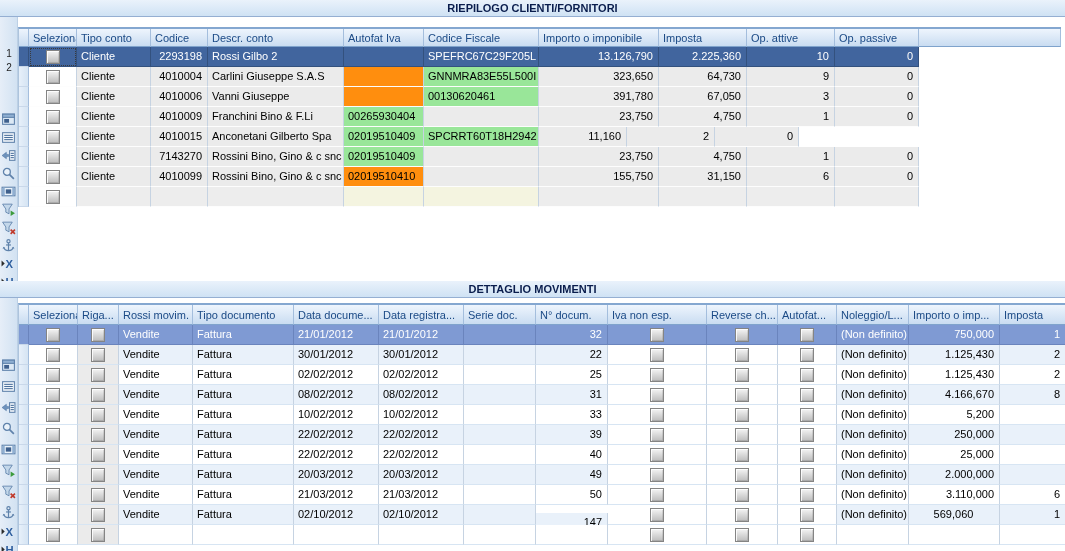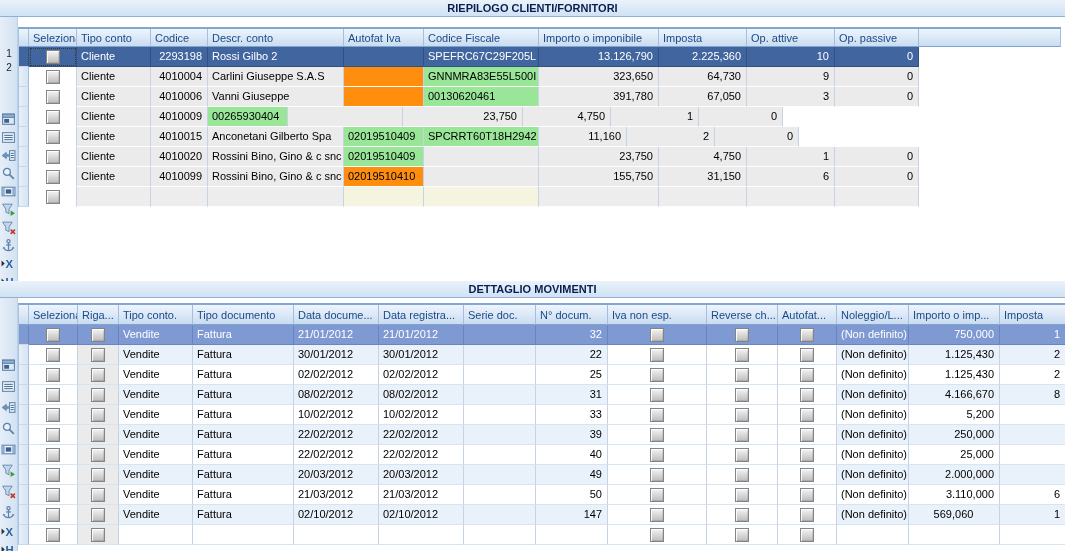--- a/index.html
+++ b/index.html
@@ -176,20 +176,21 @@
         <div class="dcell r" style="width: 120px;">391,780</div>
         <div class="dcell r" style="width: 88px;">67,050</div>
         <div class="dcell r" style="width: 88px;">3</div>
         <div class="dcell r" style="width: 84px;">0</div>
       </div>
       <div class="drow">
         <div class="dcell ind" style="width: 10px;"></div>
         <div class="dcell cbcell" style="width: 48px;"><span class="cb"></span></div>
         <div class="dcell" style="width: 74px;">Cliente</div>
         <div class="dcell r" style="width: 57px;">4010009</div>
+        <div class="dcell" style="width: 136px;">Franchini Bino &amp; F.Li</div>
         <div class="dcell cell-green" style="width: 80px;">00265930404</div>
         <div class="dcell" style="width: 115px;"></div>
         <div class="dcell r" style="width: 120px;">23,750</div>
         <div class="dcell r" style="width: 88px;">4,750</div>
         <div class="dcell r" style="width: 88px;">1</div>
         <div class="dcell r" style="width: 84px;">0</div>
       </div>
       <div class="drow">
         <div class="dcell ind" style="width: 10px;"></div>
         <div class="dcell cbcell" style="width: 48px;"><span class="cb"></span></div>
@@ -199,21 +200,21 @@
         <div class="dcell cell-green" style="width: 80px;">02019510409</div>
         <div class="dcell cell-green" style="width: 115px;">SPCRRT60T18H2942</div>
         <div class="dcell r" style="width: 88px;">11,160</div>
         <div class="dcell r" style="width: 88px;">2</div>
         <div class="dcell r" style="width: 84px;">0</div>
       </div>
       <div class="drow">
         <div class="dcell ind" style="width: 10px;"></div>
         <div class="dcell cbcell" style="width: 48px;"><span class="cb"></span></div>
         <div class="dcell" style="width: 74px;">Cliente</div>
-        <div class="dcell r" style="width: 57px;">4010020</div>
+        <div class="dcell r" style="width: 57px;">7143270</div>
         <div class="dcell" style="width: 136px;">Rossini Bino, Gino  &amp; c snc</div>
         <div class="dcell cell-green" style="width: 80px;">02019510409</div>
         <div class="dcell" style="width: 115px;"></div>
         <div class="dcell r" style="width: 120px;">23,750</div>
         <div class="dcell r" style="width: 88px;">4,750</div>
         <div class="dcell r" style="width: 88px;">1</div>
         <div class="dcell r" style="width: 84px;">0</div>
       </div>
       <div class="drow">
         <div class="dcell ind" style="width: 10px;"></div>
@@ -315,21 +316,21 @@
           <path d="M0.5,4.2 l3,2.8 -3,2.8 Z" fill="#2b2b2b"></path>
           <text x="4.2" y="11" font-size="10.5" font-weight="bold" fill="#2e5e9e" font-family="Liberation Sans,sans-serif">H</text>
         </svg>
       </div>
     </div>
   <div class="grid g2" style="top:303px" id="grid2">
       <div class="hrow">
         <div class="hcell" style="width: 10px;"></div>
         <div class="hcell" style="width: 49px;">Seleziona</div>
         <div class="hcell" style="width: 41px;">Riga...</div>
-        <div class="hcell" style="width: 74px;">Tipo conto.</div>
+        <div class="hcell" style="width: 74px;">Rossi movim.</div>
         <div class="hcell" style="width: 101px;">Tipo documento</div>
         <div class="hcell" style="width: 85px;">Data docume...</div>
         <div class="hcell" style="width: 85px;">Data registra...</div>
         <div class="hcell" style="width: 72px;">Serie doc.</div>
         <div class="hcell" style="width: 72px;">N° docum.</div>
         <div class="hcell" style="width: 99px;">Iva non esp.</div>
         <div class="hcell" style="width: 71px;">Reverse ch...</div>
         <div class="hcell" style="width: 59px;">Autofat...</div>
         <div class="hcell" style="width: 72px;">Noleggio/L...</div>
         <div class="hcell" style="width: 91px;">Importo o imp...</div>
@@ -490,21 +491,21 @@
       </div>
       <div class="drow alt">
         <div class="dcell ind" style="width: 10px;"></div>
         <div class="dcell cbcell" style="width: 49px;"><span class="cb"></span></div>
         <div class="dcell riga-cell" style="width: 41px;"><span class="cb"></span></div>
         <div class="dcell" style="width: 74px;">Vendite</div>
         <div class="dcell" style="width: 101px;">Fattura</div>
         <div class="dcell" style="width: 85px;">02/10/2012</div>
         <div class="dcell" style="width: 85px;">02/10/2012</div>
         <div class="dcell" style="width: 72px;"></div>
-        <div class="dcell r" style="width: 72px;">147</div>
+        <div class="dcell r" style="width: 72px; margin-top: 8px;">147</div>
         <div class="dcell cbcell" style="width: 99px;"><span class="cb"></span></div>
         <div class="dcell cbcell" style="width: 71px;"><span class="cb"></span></div>
         <div class="dcell cbcell" style="width: 59px;"><span class="cb"></span></div>
         <div class="dcell" style="width: 72px;">(Non definito)</div>
         <div class="dcell r" style="width: 91px; text-align: center;">569,060</div>
         <div class="dcell r" style="width: 66px;">1</div>
       </div>
       <div class="drow">
         <div class="dcell ind" style="width: 10px;"></div>
         <div class="dcell cbcell" style="width: 49px;"><span class="cb"></span></div>

